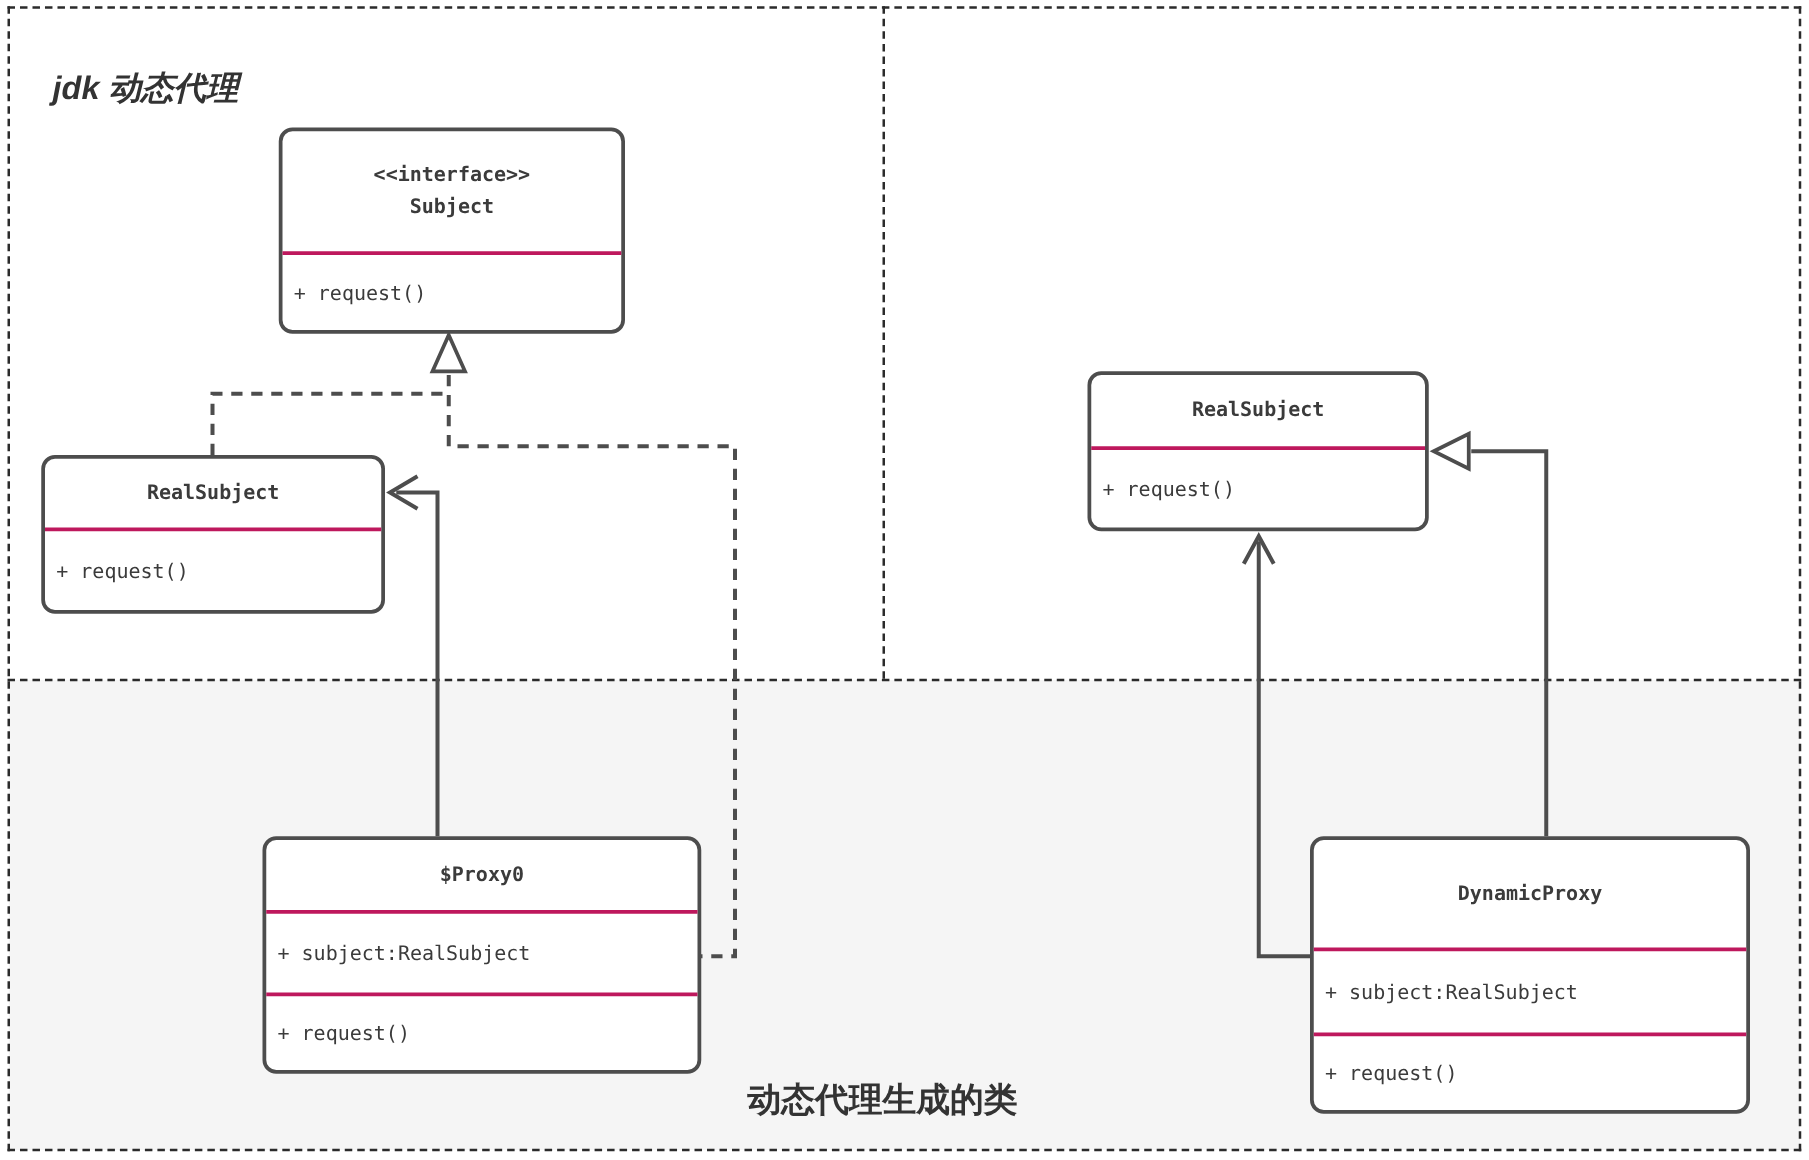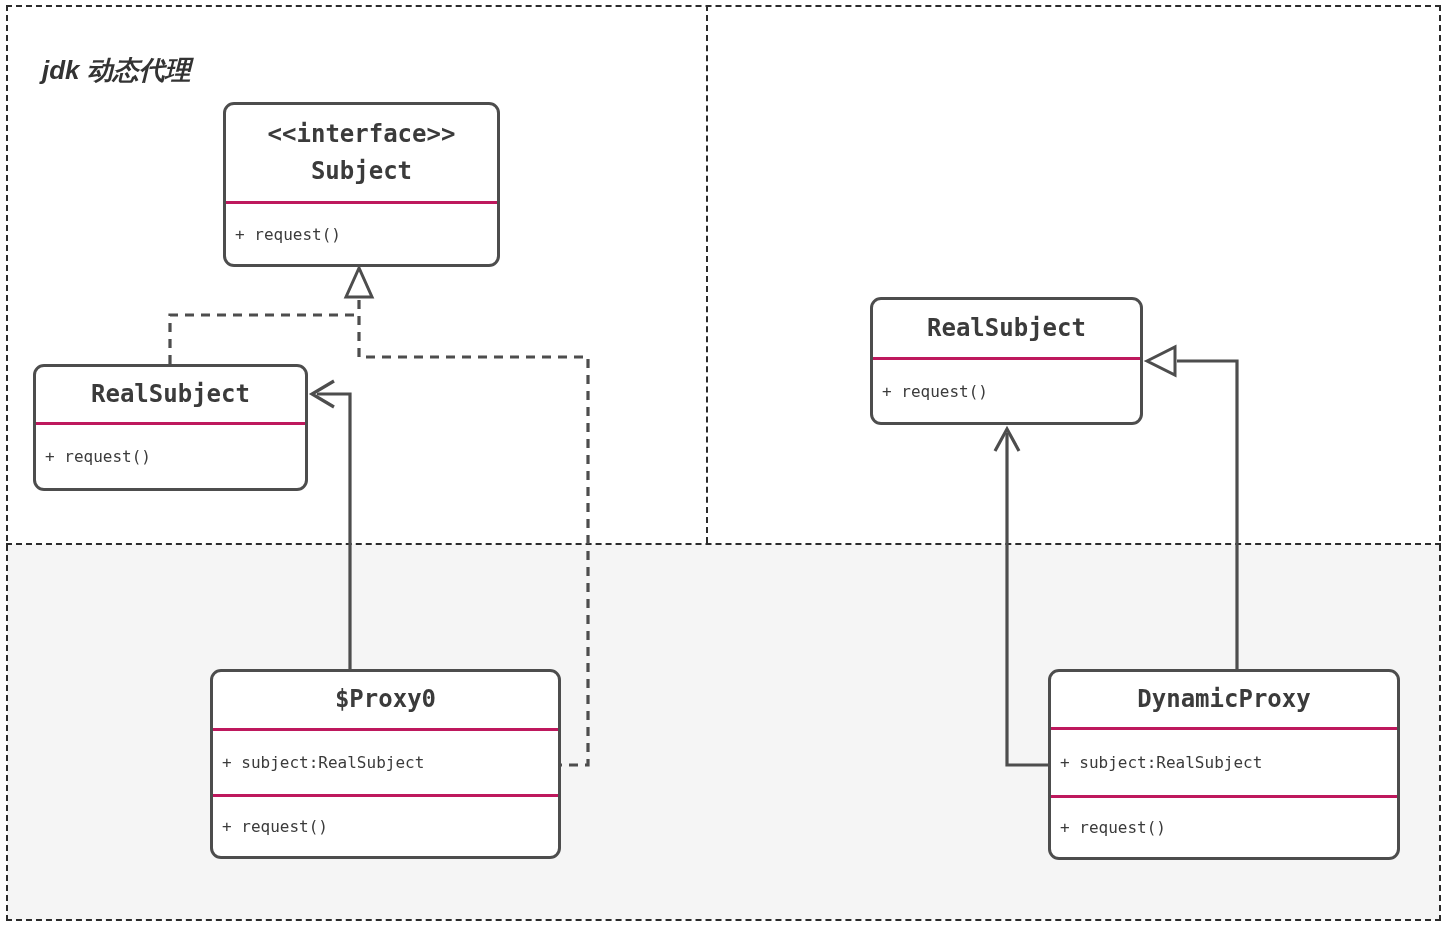--- a/index.html
+++ b/index.html
@@ -24,52 +24,53 @@
   svg.connectors path, svg.connectors polyline { fill:none; stroke:#4d4d4d; stroke-width:3.2; }
   svg.connectors path.dashed { stroke-dasharray:9 7; }
   svg.connectors polygon.hollow { fill:#ffffff; stroke:#4d4d4d; stroke-width:3; stroke-linejoin:miter; }
 
   .uml-box {
     position:absolute; z-index:4; background:#ffffff; border:3px solid #4d4d4d; border-radius:11px;
     box-sizing:border-box; display:flex; flex-direction:column; color:#3b3b3b;
   }
   .uml-header {
     flex:1 1 auto; display:flex; flex-direction:column; align-items:center; justify-content:center;
-    font-weight:bold; font-size:24px; line-height:1.55; white-space:nowrap;
+    font-weight:bold; font-size:16px; line-height:1.55; white-space:nowrap;
   }
   .uml-header .plain { font-weight:bold; }
   .uml-row {
     flex:0 0 auto; border-top:3px solid #be185d; display:flex; align-items:center;
     padding-left:9px; font-size:16px; box-sizing:border-box; white-space:nowrap;
   }
 
   .box-subject    { left:223px; top:102px; width:277px; height:165px; }
   .box-subject .uml-row { height:63px; }
   .box-rs-jdk     { left:33px;  top:364px; width:275px; height:127px; }
   .box-rs-jdk .uml-row { height:66px; }
   .box-proxy0     { left:172px; top:669px; width:351px; height:190px;margin-left:38px; }
   .box-proxy0 .row-attr { height:66px; }
   .box-proxy0 .row-method { height:62px; }
   .box-rs-cglib   { left:870px; top:297px; width:273px; height:128px; }
   .box-rs-cglib .uml-row { height:65px; }
-  .box-dproxy     { left:1048px; top:669px; width:352px; height:191px;text-align:right; }
+  .box-dproxy     { left:1048px; top:669px; width:352px; height:222px;text-align:right; }
   .box-dproxy .row-attr { height:68px; }
   .box-dproxy .row-method { height:62px; }
 </style>
 </head>
 <body>
 
 <div class="canvas">
 
   <div class="generated-band"></div>
   <div class="outer-border"></div>
   <div class="v-divider"></div>
   <div class="h-divider"></div>
 
   <div class="section-title title-jdk">jdk 动态代理</div>
+  <div class="section-title label-generated">动态代理生成的类</div>
 
   <svg class="connectors" width="1447" height="928">
     <g>
       <path class="dashed" d="M170,364 L170,315 L359,315"></path>
       <path class="dashed" d="M359,300 L359,357 L588,357 L588,765 L525,765"></path>
       <polygon class="hollow" points="359,268 346,297 372,297"></polygon>
     </g>
     <g>
       <path d="M350,669 L350,394 L317,394"></path>
       <polyline points="334,381 312,394 334,407"></polyline>

